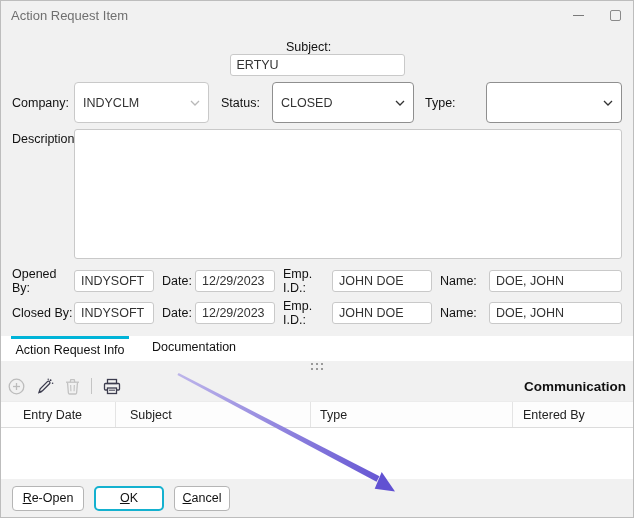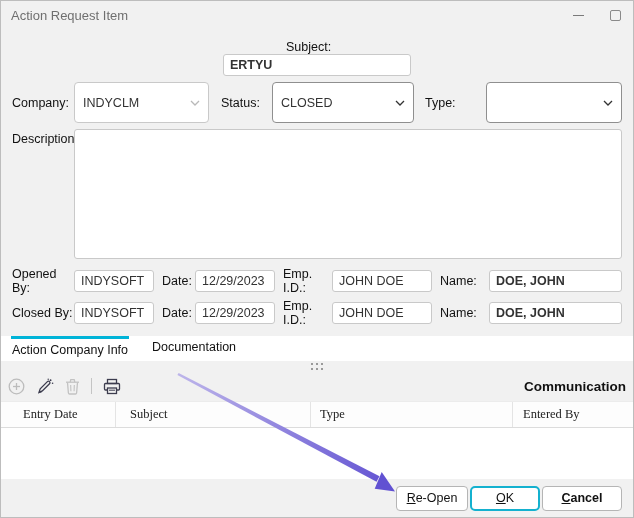--- a/index.html
+++ b/index.html
@@ -27,21 +27,21 @@
   .form { padding: 0 11px; flex: 0 0 auto; }
   .frow { display: flex; align-items: center; margin-top: 6px; }
   .frow.first { margin-top: 11px; flex-direction: column; }
   .frow label, .flabel { font-size: 12.5px; color: #111; flex: 0 0 auto; }
   .lab-main { width: 62px; }
   .tb {
     height: 22px; border: 1px solid #c9c9c9; border-radius: 3px; background: #fff;
     font-family: "Liberation Sans", sans-serif; font-size: 12.5px; color: #333;
     padding: 0 6px; outline: none;
   }
-  .grow { flex: 1 1 auto; min-width: 0; font-weight: bold; }
+  .grow { flex: 1 1 auto; min-width: 0; }
 
   .combo {
     height: 41px; background: #fff; border-radius: 4px;
     display: flex; align-items: center; justify-content: space-between;
     padding: 0 8px; font-size: 12.5px; color: #333; cursor: default;
   }
   .combo.light { border: 1px solid #c9c9c9; }
   .combo.dark  { border: 1px solid #8f8f8f; }
   .chev { display:flex; align-items:center; }
 
@@ -73,36 +73,36 @@
   .grip { height: 10px; display: flex; align-items: center; justify-content: center; }
   .grip-dots { display: grid; grid-template-columns: repeat(3, 2px); grid-template-rows: repeat(2, 2px); gap: 3px; }
   .grip-dots i { width: 2px; height: 2px; background: #9a9a9a; }
 
   .toolbar { height: 30px; display: flex; align-items: center; padding: 0 7px; gap: 11px; }
   .tool-btn { background: none; border: none; padding: 0; display: flex; align-items: center; cursor: pointer; }
   .tool-sep { width: 1px; height: 16px; background: #c4c4c4; }
   .section-title { margin-left: auto; font-size: 13.5px; font-weight: bold; color: #111; }
 
   .thead { height: 27px; flex: 0 0 27px; background: #fdfdfd; border-top: 1px solid #ececec; border-bottom: 1px solid #dcdcdc; display: flex; }
-  .th { display: flex; align-items: center; font-size: 12.5px; color: #222; border-right: 1px solid #e4e4e4; font-family: Liberation Serif, serif; }
+  .th { display: flex; align-items: center; font-size: 12.5px; color: #222; border-right: 1px solid #e4e4e4; }
   .th:last-child { border-right: none; }
   .th.c0 { width: 115px; padding-left: 22px; }
   .th.c1 { width: 195px; padding-left: 14px; }
   .th.c2 { width: 120px; padding-left: 10px; }
   .th.c3 { flex: 1; padding-left: 9px; }
   .tbody { flex: 1 1 auto; background: #fff; }
 
-  .btnbar { height: 38px; flex: 0 0 38px; display: flex; align-items: center; justify-content: flex-end; gap: 2px; padding: 0 11px; }
+  .btnbar { height: 38px; flex: 0 0 38px; display: flex; align-items: center; gap: 10px; padding: 0 11px; }
   .pbtn {
     height: 25px; background: #fff; border: 1px solid #b5b5b5; border-radius: 4px;
     font-family: "Liberation Sans", sans-serif; font-size: 12.5px; color: #111; cursor: pointer;
   }
   .pbtn.reopen { width: 72px; }
   .pbtn.ok { width: 70px; border: 2px solid #14b1cf; border-radius: 5px; }
-  .pbtn.cancel { width: 80px; font-weight: bold; }
+  .pbtn.cancel { width: 56px; }
   .pbtn u { text-decoration: underline; }
 
   .arrow-overlay { position: absolute; left: 0; top: 0; width: 634px; height: 518px; pointer-events: none; z-index: 10; }
 </style>
 </head>
 <body>
 
 <div class="window">
 
   <div class="titlebar">
@@ -172,21 +172,21 @@
       <span class="flabel ml lab-date">Date:</span>
       <input class="tb w-date" value="12/29/2023" style="">
       <span class="flabel ml lab-emp">Emp. I.D.:</span>
       <input class="tb w-emp" value="JOHN DOE" style="">
       <span class="flabel ml lab-name">Name:</span>
       <input class="tb grow" value="DOE, JOHN" style="">
     </div>
   </div>
 
   <div class="tabstrip">
-    <div class="tab active">Action Company Info</div>
+    <div class="tab active">Action Request Info</div>
     <div class="tab inactive">Documentation</div>
   </div>
 
   <div class="panel">
 
     <div class="grip">
       <span class="grip-dots">
         <i></i>
           <i></i>
           <i></i>

